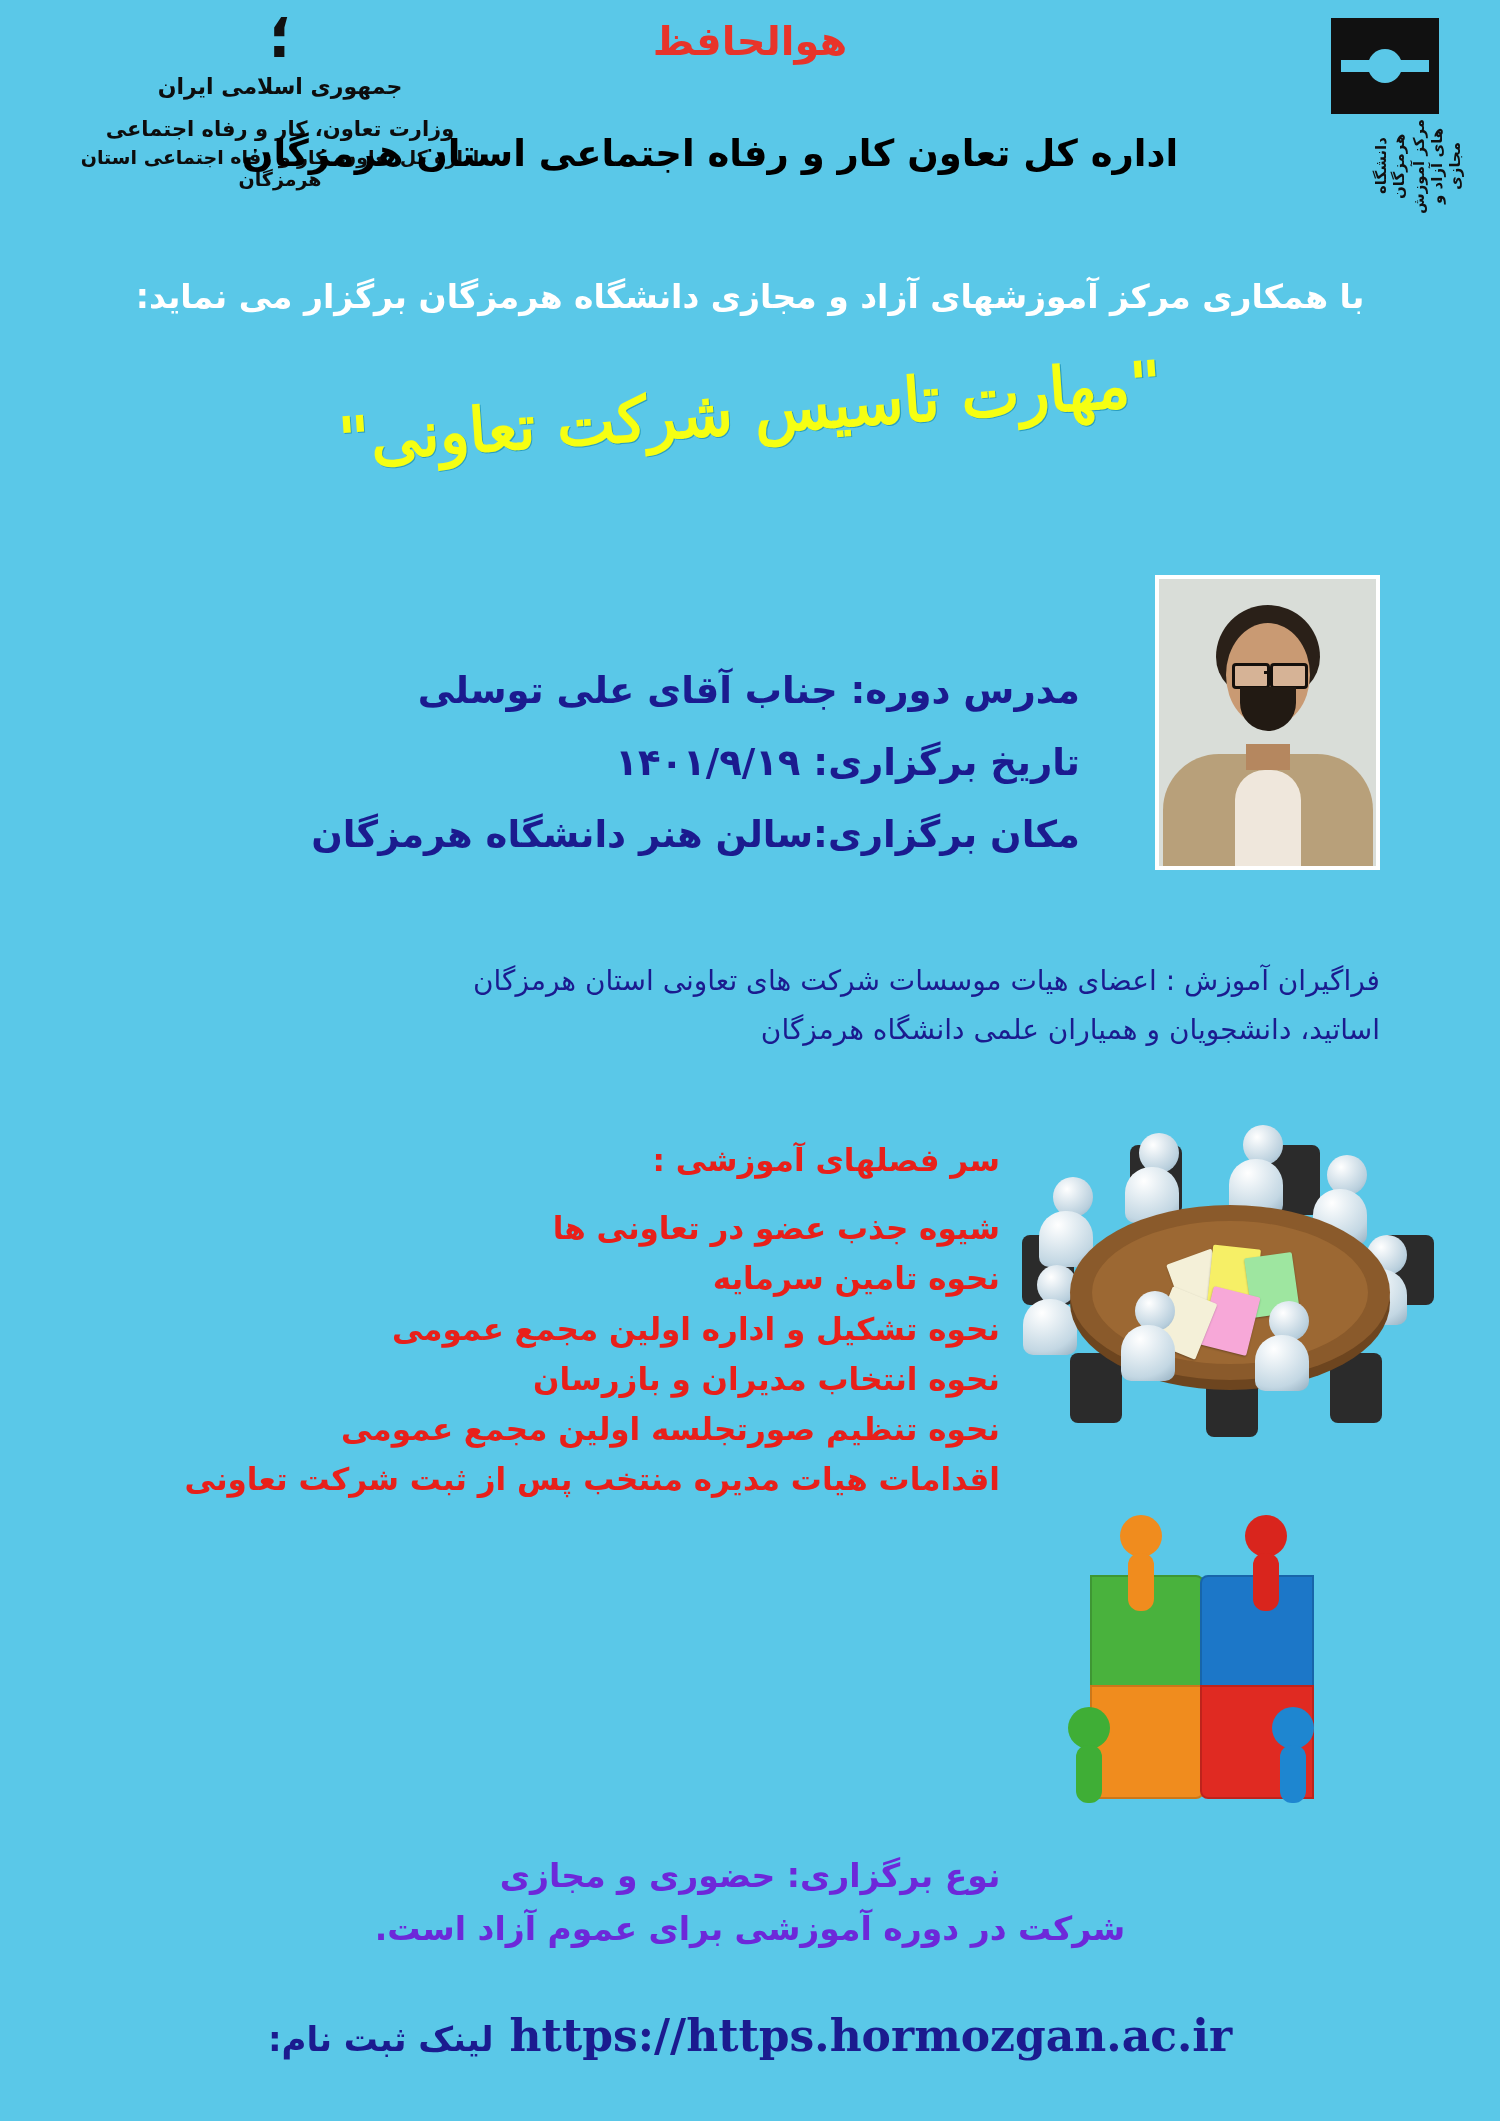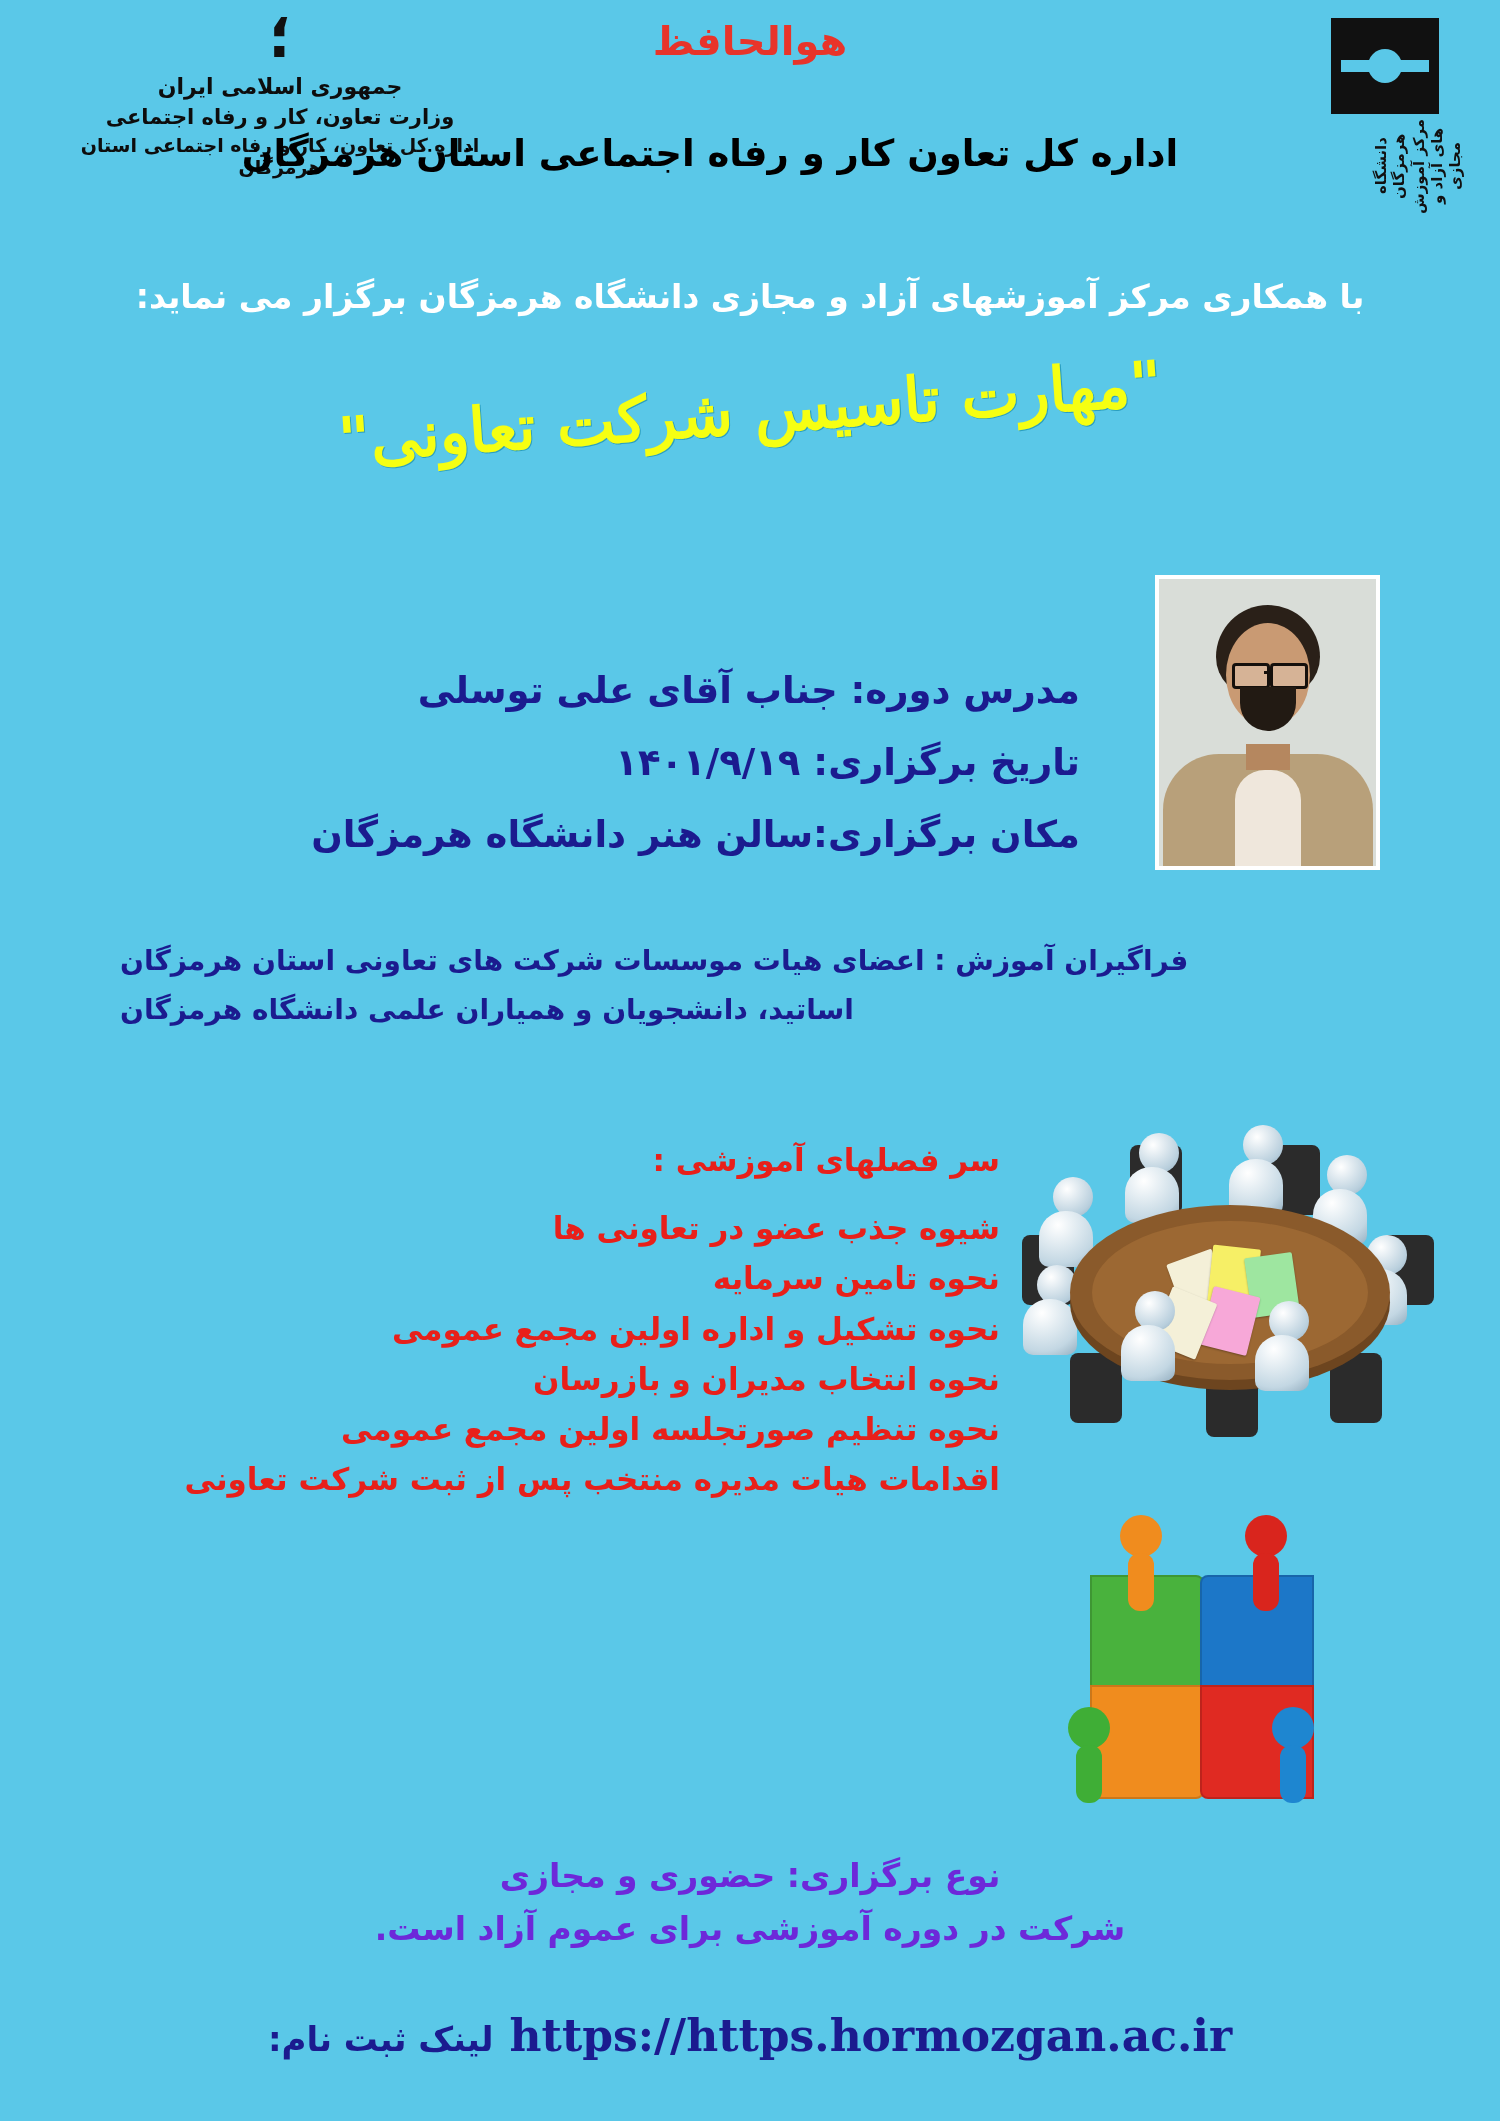--- a/index.html
+++ b/index.html
@@ -82,21 +82,21 @@
     text-align: center;
     color: #0d0d0d;
   }
   .emblem {
     font-size: 58px;
     line-height: 1;
     color: #111;
     margin-bottom: 8px;
     font-weight: bold;
   }
-  .hdr-right .l1 { font-size: 22px; font-weight: bold; margin-bottom: 6px; }
+  .hdr-right .l1 { font-size: 22px; font-weight: bold; margin-bottom: 18px; }
   .hdr-right .l2 { font-size: 21px; font-weight: bold; margin-bottom: 5px; }
   .hdr-right .l3 { font-size: 19px; font-weight: bold; }
 
   .hafez {
     position: absolute;
     top: 18px;
     left: 0; right: 0;
     text-align: center;
     font-size: 40px;
     font-weight: bold;
@@ -211,27 +211,27 @@
   }
   .details .row-inline {
     display: flex;
     flex-direction: row;
     justify-content: flex-start;
     gap: 80px;
   }
 
   .audience {
     position: absolute;
-    top: 936px;
+    top: 956px;
     right: 120px;
     left: 120px;
-    text-align: left;
+    text-align: right;
     color: #1b1b8f;
     font-size: 28px;
-    font-weight: bold;
+    font-weight: normal;
     line-height: 1.75;
   }
 
   
   .syllabus {
     position: absolute;
     top: 1135px;
     right: 500px;
     left: 60px;
     text-align: right;

